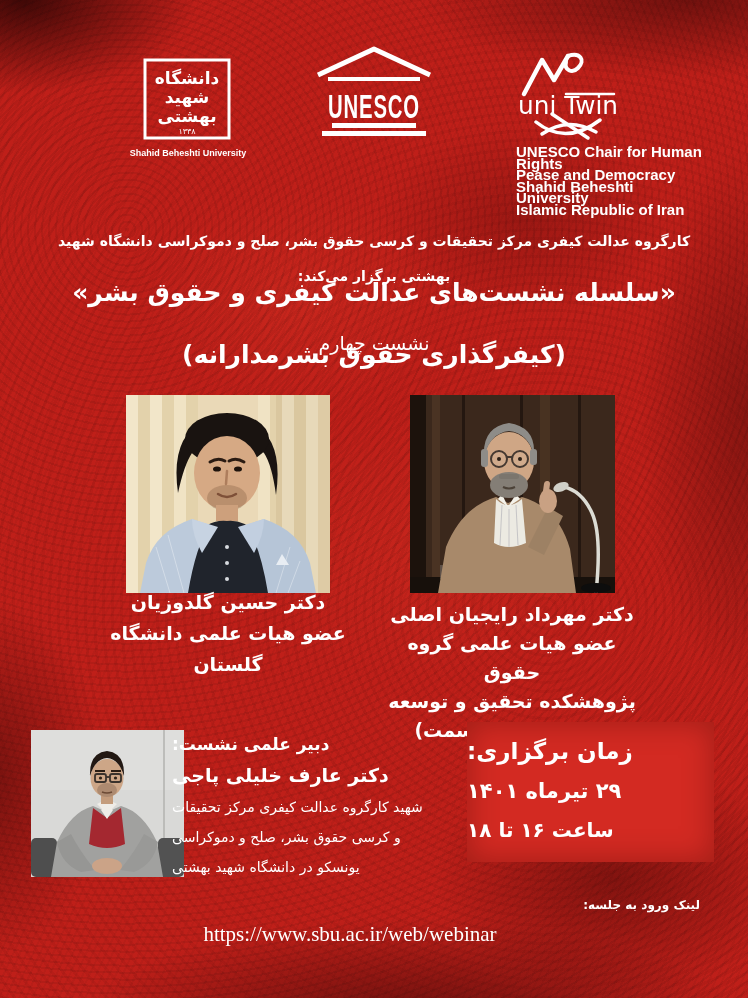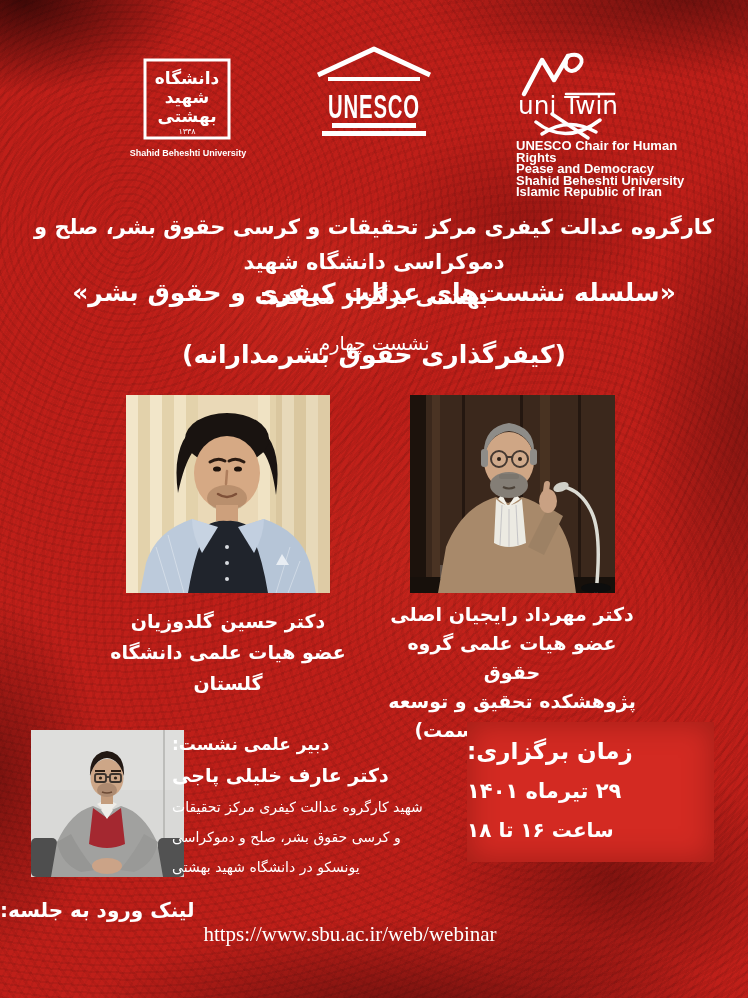--- a/index.html
+++ b/index.html
@@ -69,28 +69,28 @@
     <g fill="none" stroke="#fff" stroke-linecap="round" stroke-linejoin="round">
       <path d="M18 44 L36 10 L48 30 L62 6" stroke-width="4.5"></path>
       <path d="M62 6 C74 2 80 10 72 18 C66 24 58 20 60 12" stroke-width="4"></path>
       <path d="M30 72 Q60 96 94 70" stroke-width="3.5"></path>
       <path d="M36 84 Q62 66 90 82" stroke-width="3.5"></path>
       <path d="M46 64 L82 88" stroke-width="3.5"></path>
       <line x1="60" y1="44" x2="108" y2="44" stroke-width="2.5"></line>
     </g>
     <text x="12" y="64" fill="#fff" font-size="25" font-family="DejaVu Sans, sans-serif" textLength="100" lengthAdjust="spacingAndGlyphs">uni Twin</text>
   </svg>
-  <div class="abs lat b" style="left:516px;top:140px;width:190px;font-size:13px;line-height:11.5px;text-align:left;">
+  <div class="abs lat b" style="left:516px;top:146px;width:190px;font-size:15px;line-height:11.5px;text-align:left;">
     <div>UNESCO Chair for Human Rights</div>
     <div>Pease and Democracy</div>
     <div>Shahid Beheshti University</div>
     <div>Islamic Republic of Iran</div>
   </div>
 
-  <div class="abs fa ctr b" style="top:210px;font-size:21px;line-height:35px;">
+  <div class="abs fa ctr b" style="top:224px;font-size:14px;line-height:35px;">
     <div>کارگروه عدالت کیفری مرکز تحقیقات و کرسی حقوق بشر، صلح و دموکراسی دانشگاه شهید</div>
     <div>بهشتی برگزار می‌کند:</div>
   </div>
 
   <div class="abs fa ctr b" style="top:278px;font-size:25px;">«سلسله نشست‌های عدالت کیفری و حقوق بشر»</div>
 
   <div class="abs fa ctr" style="top:312px;font-size:19px;margin-top:20px;">نشست چهارم</div>
 
   <div class="abs fa ctr b" style="top:340px;font-size:25px;">(کیفرگذاری حقوق بشرمدارانه)</div>
 
@@ -172,21 +172,21 @@
     <line x1="97" y1="62" x2="102" y2="62" stroke="#453931" stroke-width="2"></line>
     <circle cx="89" cy="64" r="2" fill="#2c2118"></circle>
       <circle cx="110" cy="64" r="2" fill="#2c2118"></circle>
     <ellipse cx="138" cy="106" rx="9" ry="12" fill="#c9a183"></ellipse>
     <rect x="133" y="86" width="6" height="20" rx="3" fill="#c9a183" transform="rotate(8 136 96)"></rect>
     <path d="M186 198 Q192 140 182 118 Q172 96 154 92" stroke="#dcdcd4" stroke-width="3.5" fill="none" stroke-linecap="round"></path>
     <ellipse cx="151" cy="92" rx="8" ry="4.5" fill="#d0d0c8" transform="rotate(-20 151 92)"></ellipse>
     <ellipse cx="186" cy="193" rx="15" ry="5" fill="#0d0d0d"></ellipse>
   </svg>
 
-  <div class="abs speaker-cap" style="left:98px;top:606px;width:260px;font-size:19px;line-height:31px;">
+  <div class="abs speaker-cap" style="left:98px;top:587px;width:260px;font-size:19px;line-height:31px;">
     <div>دکتر حسین گلدوزیان</div>
     <div>عضو هیات علمی دانشگاه</div>
     <div>گلستان</div>
   </div>
 
   <div class="abs speaker-cap" style="left:388px;top:600px;width:248px;font-size:19px;line-height:29px;">
     <div>دکتر مهرداد رایجیان اصلی</div>
     <div>عضو هیات علمی گروه حقوق</div>
     <div>پژوهشکده تحقیق و توسعه</div>
     <div>علوم انسانی (سمت)</div>
@@ -229,17 +229,17 @@
       <div>یونسکو در دانشگاه شهید بهشتی</div>
     </div>
   </div>
 
   <div id="schedule-box" class="abs" style="left:467px;top:722px;width:247px;height:140px;">
     <div class="line b" style="font-size:23px;">زمان برگزاری:</div>
     <div class="line b" style="font-size:21px;">۲۹ تیرماه ۱۴۰۱</div>
     <div class="line b" style="font-size:20px;">ساعت ۱۶ تا ۱۸</div>
   </div>
 
-  <div class="abs fa b" style="left:0;width:700px;text-align:left;top:898px;font-size:20px;">لینک ورود به جلسه:</div>
+  <div class="abs fa b" style="left:0;width:700px;text-align:right;top:898px;font-size:12px;">لینک ورود به جلسه:</div>
   <div class="abs" style="left:0;width:700px;text-align:center;top:922px;font-size:21px;font-family:'Liberation Serif',serif;">
     <a class="url" href="#">https://www.sbu.ac.ir/web/webinar</a>
   </div>
 </div>
 
 </body></html>

